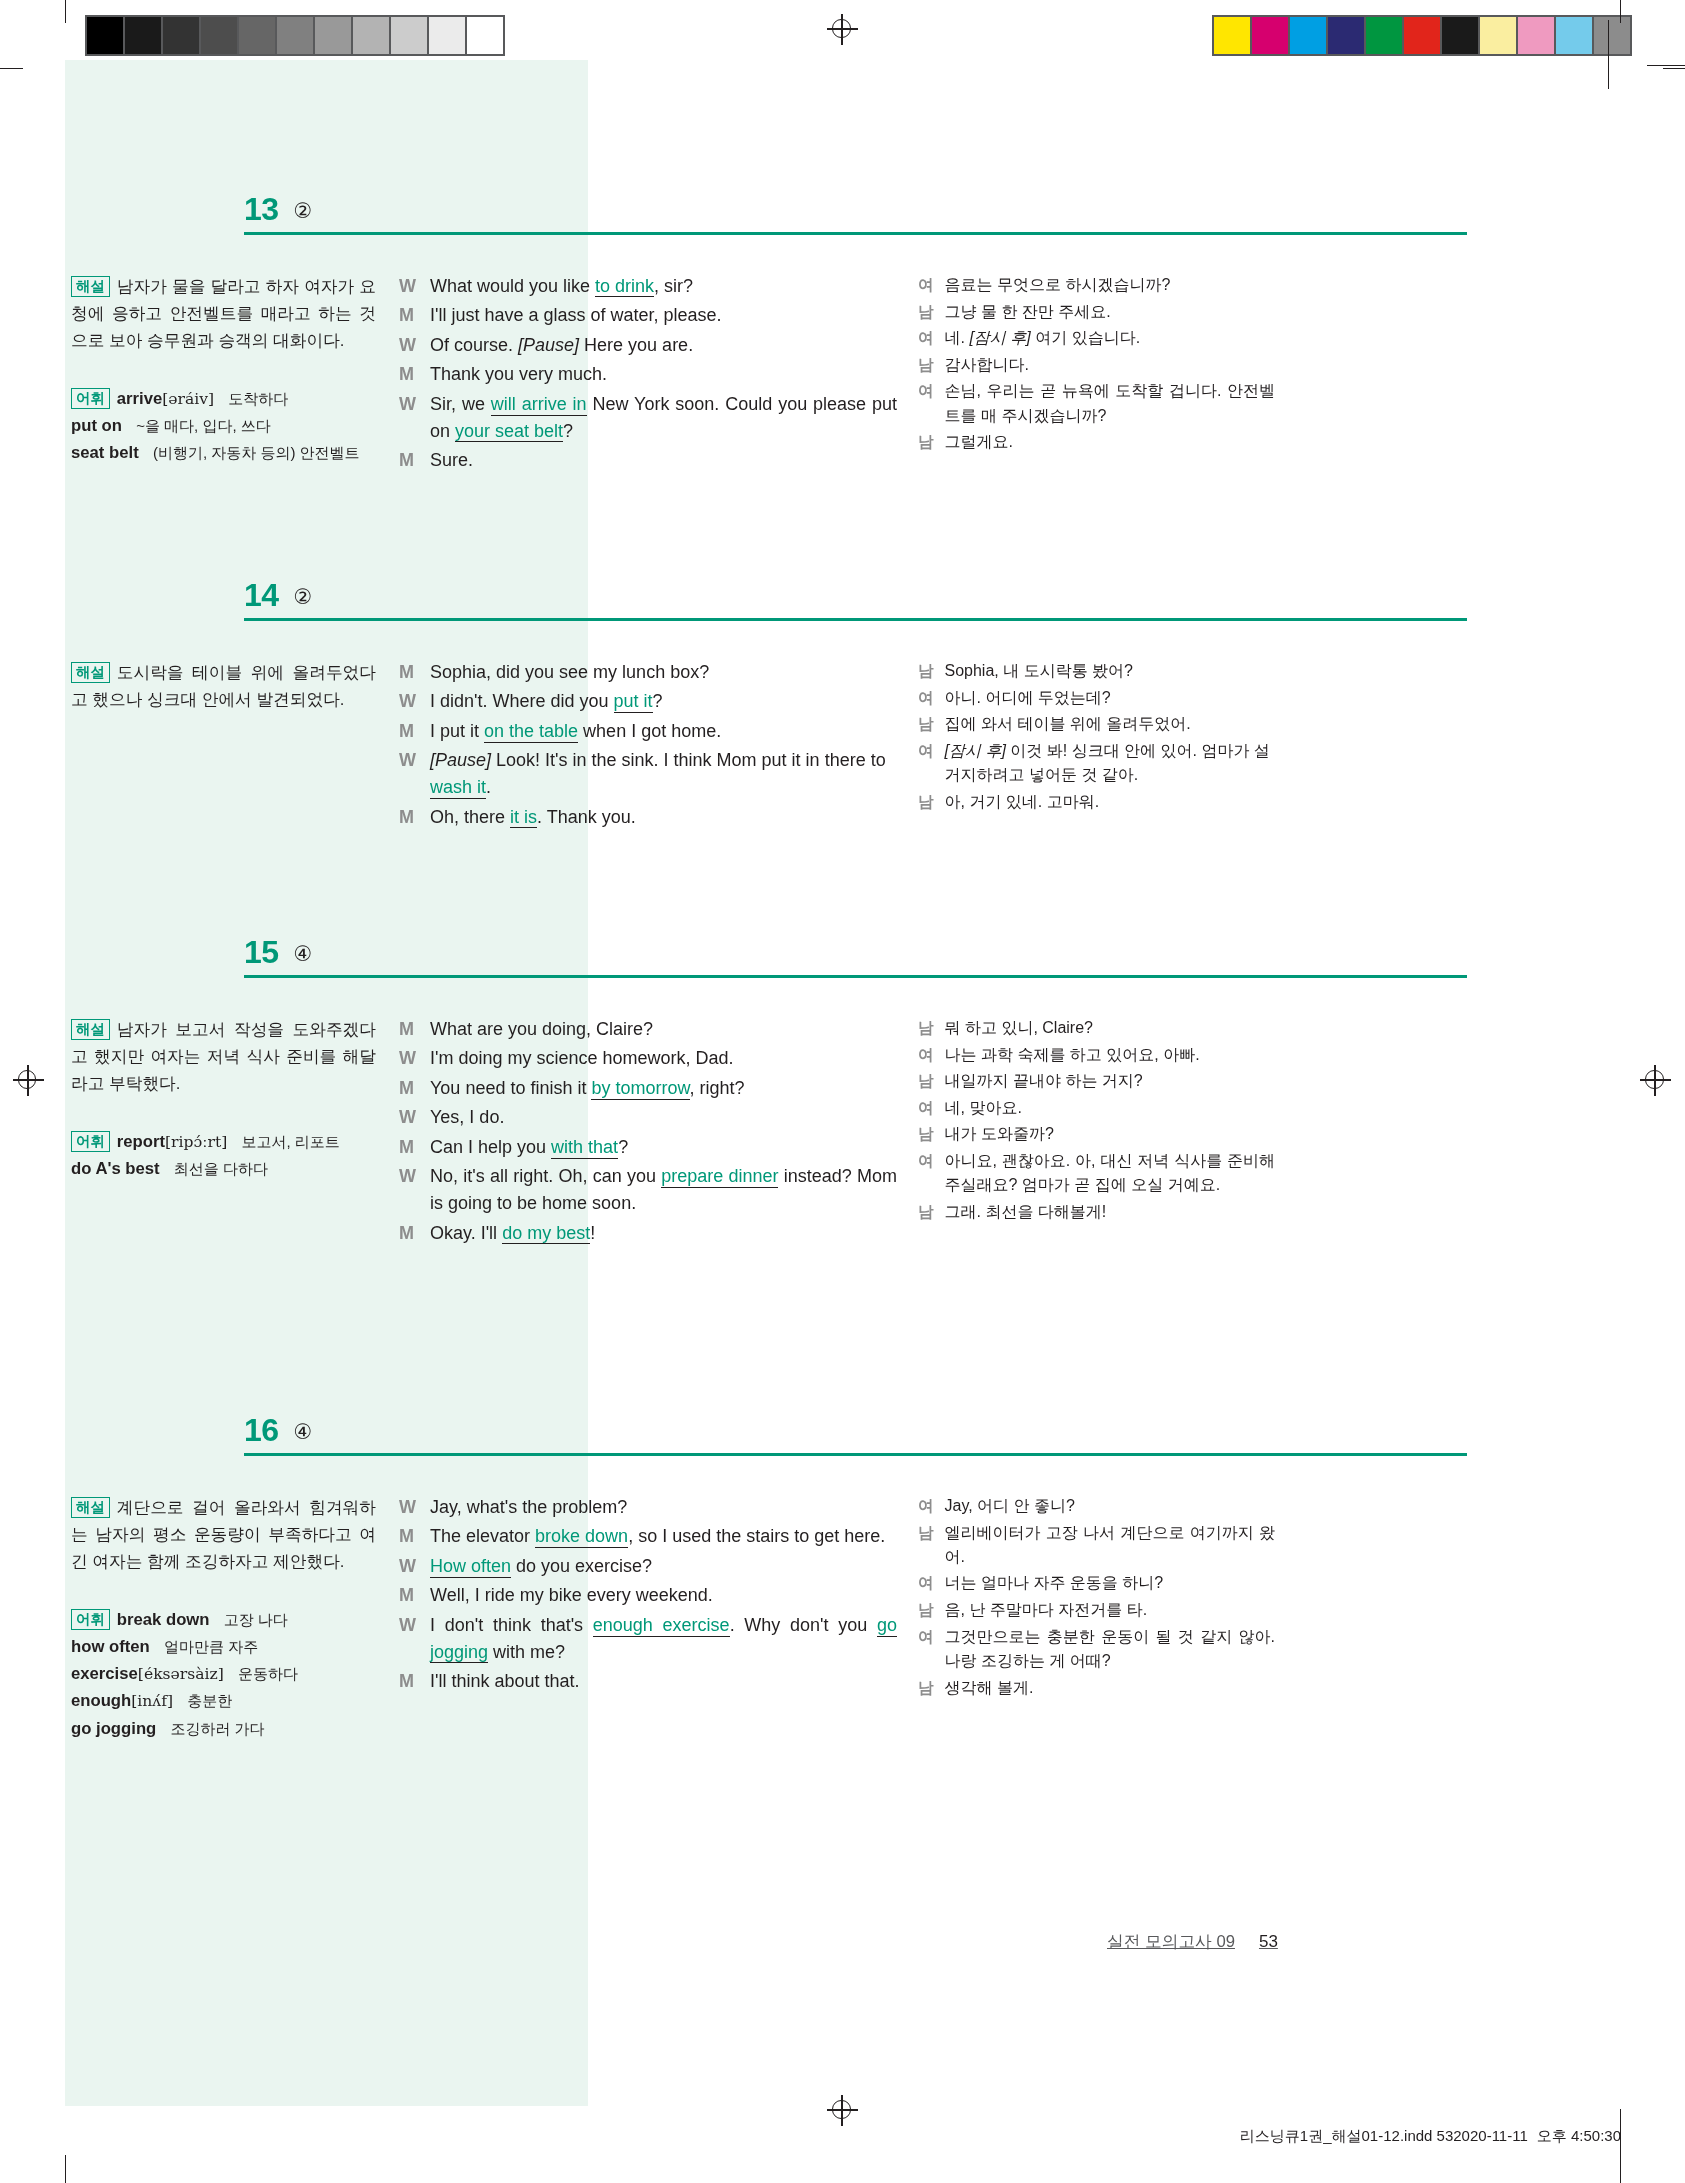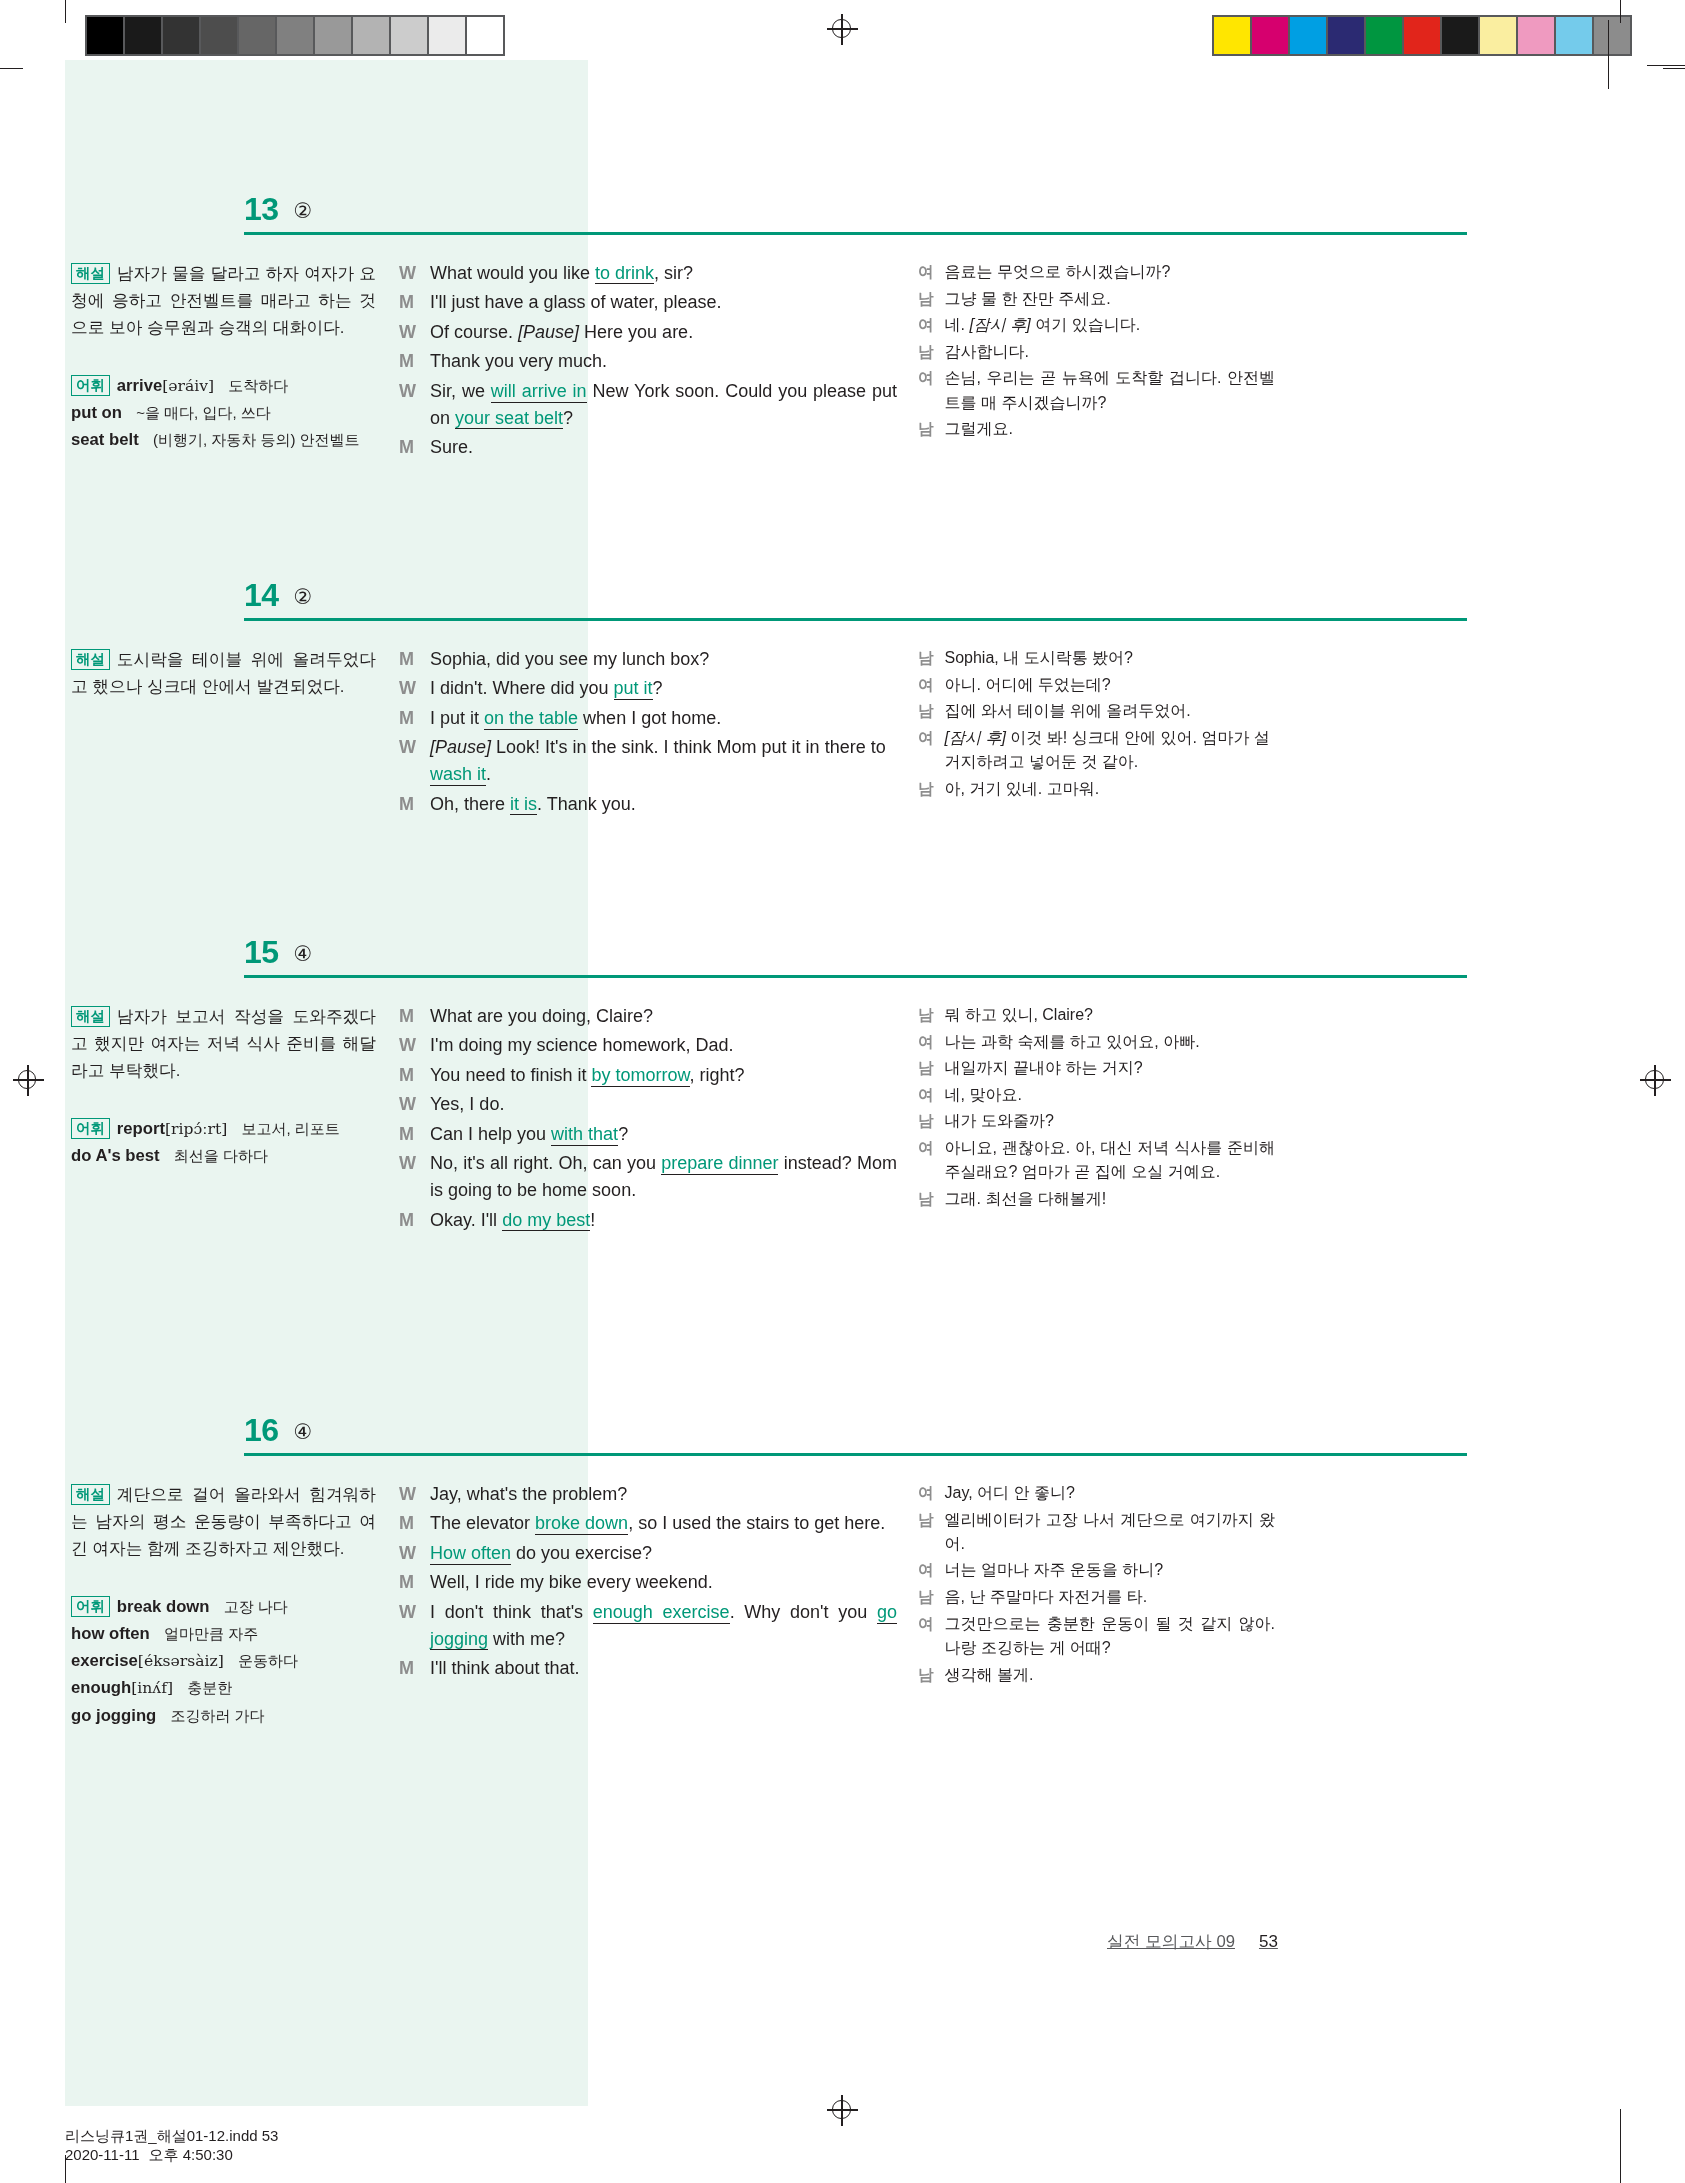--- a/index.html
+++ b/index.html
@@ -93,21 +93,21 @@
   }
   .rule {
     height: 2.9px;
     background: #009878;
     width: 1223px;
     margin-left: 0;
   }
 
   .cols {
     display: flex;
-    padding-top: 25px;
+    padding-top: 38px;
   }
   .col-note { width: 328px; padding-right: 23px; box-sizing: border-box; margin-left: -173px; }
   .col-eng  { width: 519px; padding-right: 21px; box-sizing: border-box; }
   .col-kor  { width: 357px; box-sizing: border-box; }
 
   
   .tag {
     display: inline-block;
     border: 1.2px solid #009878;
     color: #009878;
@@ -188,24 +188,23 @@
     text-decoration: underline;
   }
   #page-footer .pno { font-size: 17px; color: #231f20; }
 
   #print-footer {
     position: absolute;
     left: 65px;
     top: 2127px;
     width: 1556px;
     display: flex;
-    justify-content: flex-start;
+    justify-content: flex-end;
     font-size: 15px;
     color: #231f20;
-    flex-direction: column;
   }
   #print-footer .ts { display: flex; gap: 9px; }
 </style>
 </head>
 <body>
 
 <div id="page">
 
   <div id="cal-gray" class="cal-bar">
       <span class="sw" style="background: rgb(0, 0, 0);"></span>

